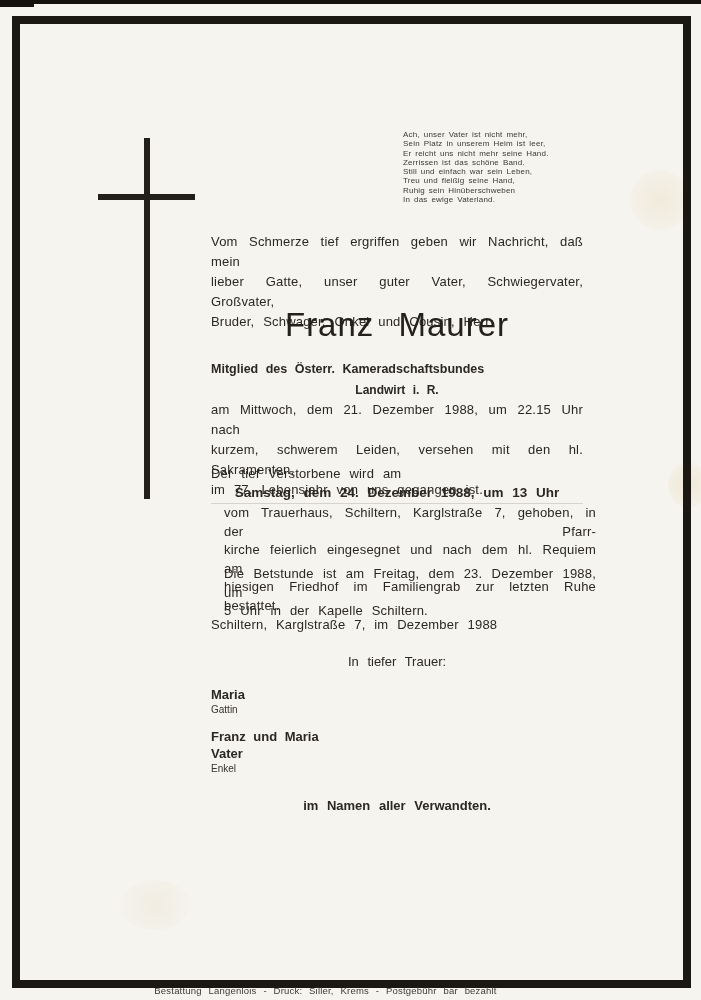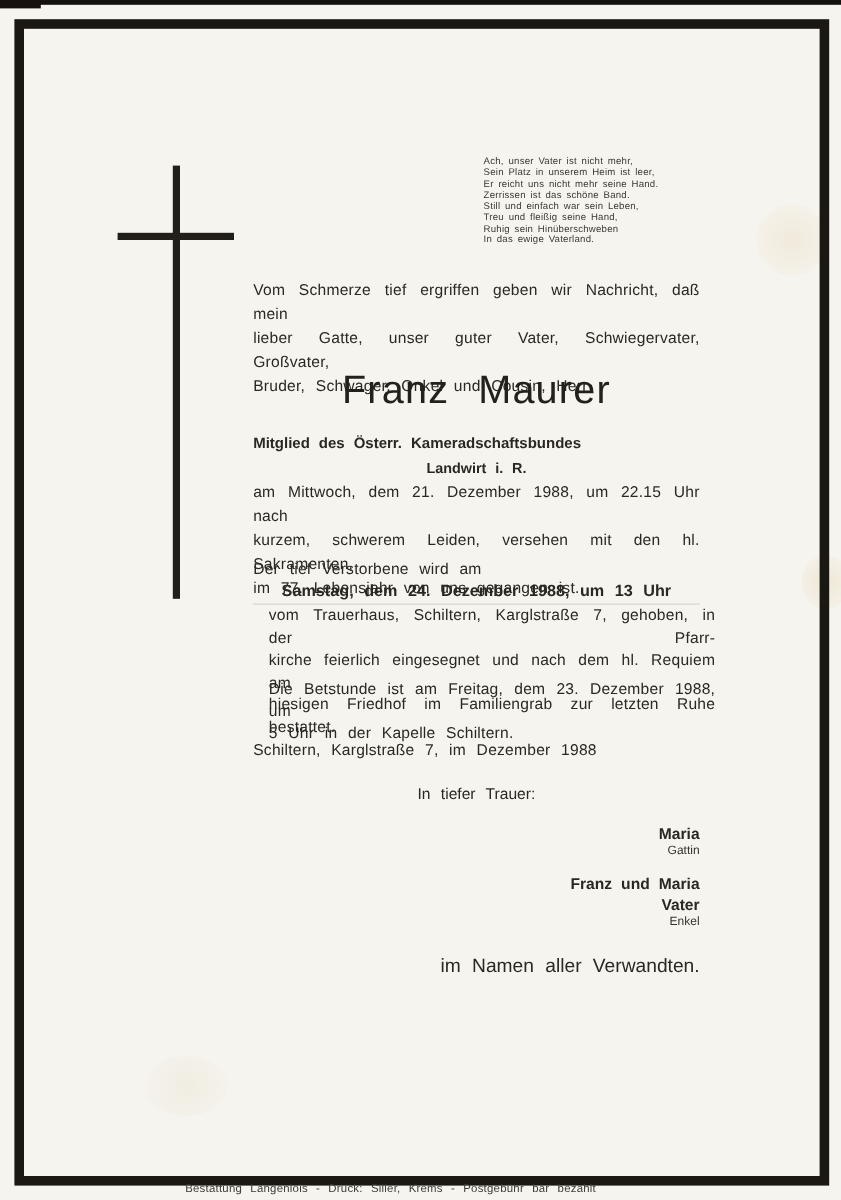--- a/index.html
+++ b/index.html
@@ -53,24 +53,24 @@
   .membership    { font-size: 12.5px; line-height: 15px; font-weight: bold; word-spacing: 4px; }
 
   .funeral-date {
     font-size: 13.5px; line-height: 19px; font-weight: bold;
     word-spacing: 5px; text-align: center;
     border-bottom: 1px solid rgba(60,50,30,0.16);
     padding-bottom: 1px;
   }
 
   .trauer-heading { font-size: 13px; line-height: 16px; word-spacing: 5px; text-align: center; }
-  .mourners { text-align: right; }
+  .mourners { text-align: left; }
   .mourner-name { font-size: 13px; line-height: 17px; font-weight: bold; word-spacing: 4px; }
   .mourner-relation { font-size: 10px; line-height: 13px; word-spacing: 2px; color: #35322d; margin-bottom: 12px; }
-  .closing { font-size: 16px; line-height: 16px; font-weight: normal; word-spacing: 5px; text-align: right; }
+  .closing { font-size: 13px; line-height: 16px; font-weight: bold; word-spacing: 5px; text-align: center; }
 
   .print-footer {
     left: 0; top: 985px; width: 651px;
     font-size: 9.5px; line-height: 11px;
     word-spacing: 4px; letter-spacing: 0.2px;
     color: #3d3a35; text-align: center;
   }
 
   
   .stain1 { left: 630px; top: 170px; width: 60px; height: 60px; border-radius: 50%;

